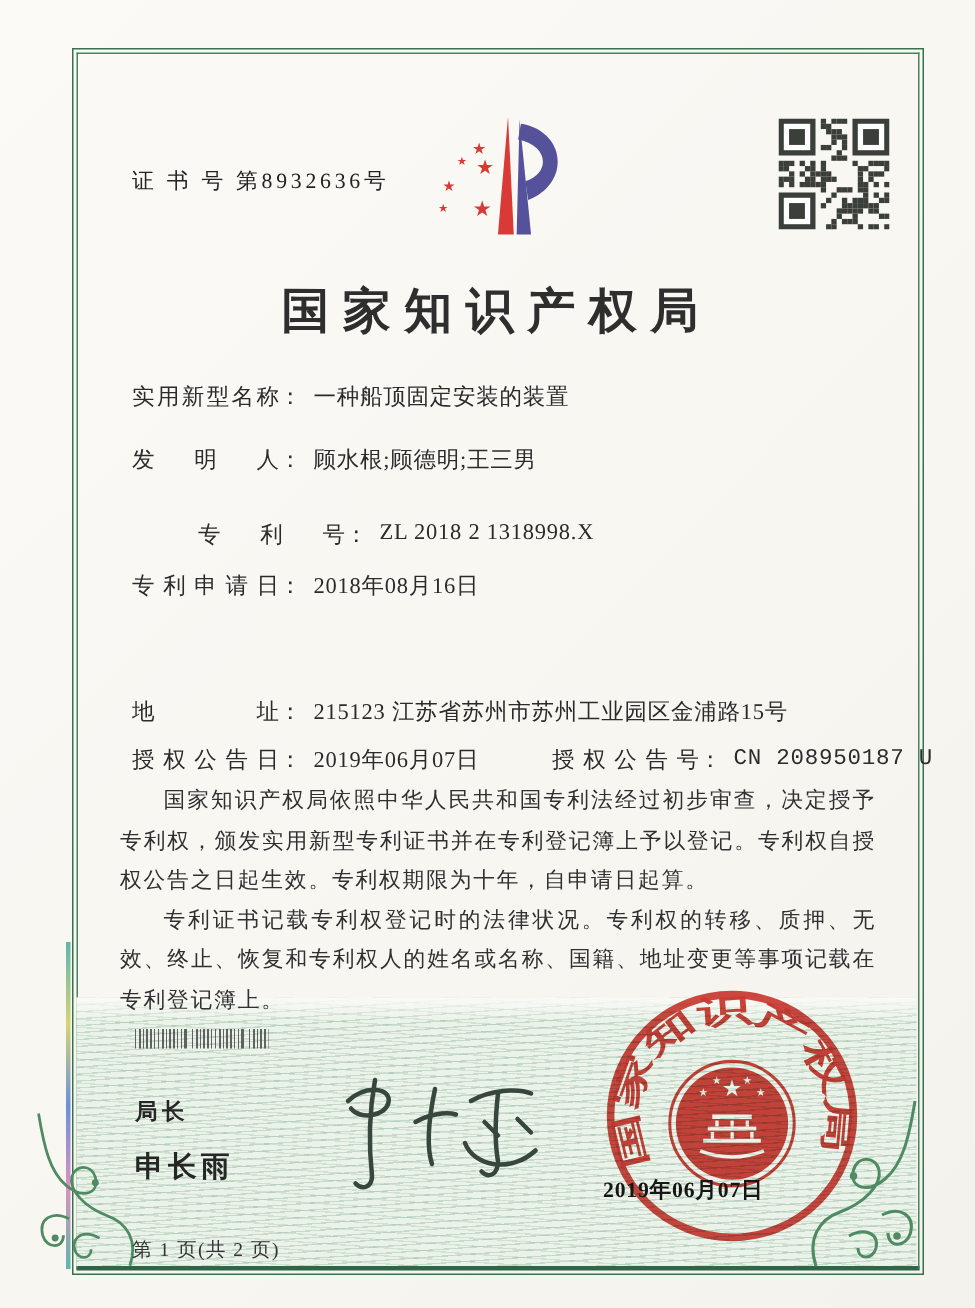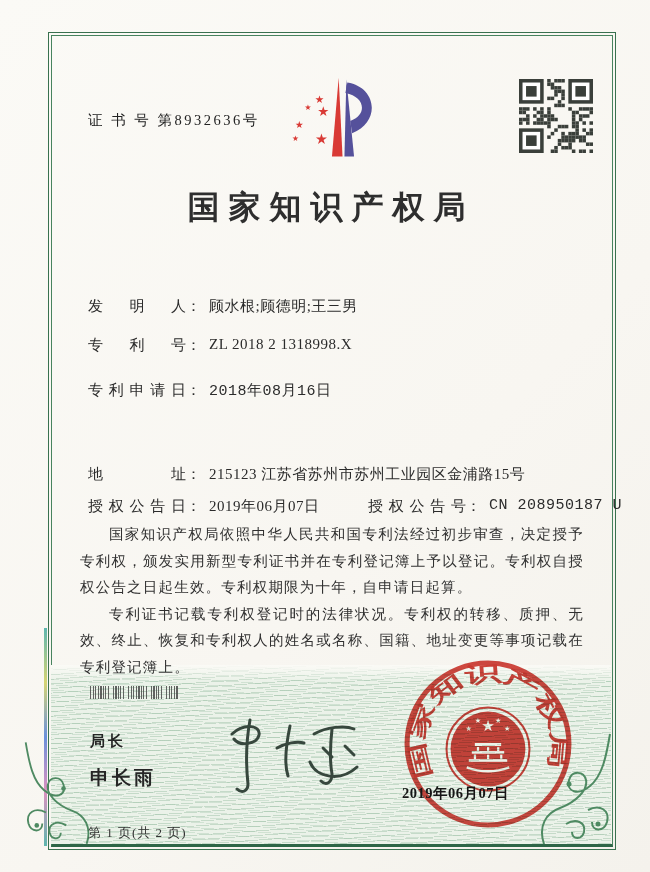--- a/index.html
+++ b/index.html
@@ -22,22 +22,22 @@
       #ebf2e9;}
   #scan-artifact{left:44px;top:628px;width:3px;height:218px;opacity:.75;
     background:linear-gradient(180deg,#2aa198,#c9c94a,#3b6fd4,#d46fb0,#2aa198);}
   #cert-no{left:88px;top:111px;font-size:14.5px;letter-spacing:2.5px;color:#232323;}
   #title{left:48px;top:186px;width:566px;text-align:center;font-size:32px;
     font-weight:600;letter-spacing:9px;color:#2e2e2e;}
   .field-row{left:88px;width:500px;height:22px;font-size:15px;white-space:nowrap;}
   .field-label{display:inline-block;width:98px;text-align:justify;text-align-last:justify;vertical-align:top;}
   .field-colon{display:inline-block;vertical-align:top;}
   .field-value{display:inline-block;margin-left:8px;letter-spacing:.5px;vertical-align:top;}
-  #row-0{top:255px;} #row-1{top:297px;} #row-2{top:336px;}
-  #row-3{top:381px;font-family:Liberation Mono, monospace;} #row-4{top:423px;} #row-5{top:465px;}
+  #row-0{top:255px;} #row-1{top:297px;} #row-2{top:347px;margin-left:44px;}
+  #row-3{top:381px;} #row-4{top:423px;} #row-5{top:465px;}
   #grant-row{left:88px;top:497px;width:510px;font-size:15px;white-space:nowrap;}
   #grant-no-group{position:absolute;left:280px;top:0;font-family:Liberation Mono, monospace;}
   #body-text{left:80px;top:521px;width:504px;font-size:14.5px;line-height:26.5px;
     text-align:justify;letter-spacing:1.2px;color:#303030;}
   #body-text p{margin:0;text-indent:2em;}
   #barcode{left:90px;top:686px;width:89px;height:13px;opacity:.85;
     background:repeating-linear-gradient(90deg,#4a4a4a 0 1px,transparent 1px 2.6px,#4a4a4a 2.6px 4px,transparent 4px 5.4px,#4a4a4a 5.4px 5.9px,transparent 5.9px 7.6px);}
   #director-title{left:90px;top:732px;font-size:15px;letter-spacing:3px;font-weight:600;
     font-family:"Liberation Sans","DejaVu Sans",sans-serif;color:#262626;}
   #director-name{left:90px;top:765px;font-size:19px;letter-spacing:3px;font-weight:600;
@@ -206,20 +206,23 @@
         <rect x="52.5" y="3.5" width="17.5" height="17.5" fill="#fff"></rect>
         <rect x="56" y="7" width="10.5" height="10.5" fill="#3a3f3a"></rect>
         <rect x="0" y="49" width="24.5" height="24.5" fill="#3a3f3a"></rect>
         <rect x="3.5" y="52.5" width="17.5" height="17.5" fill="#fff"></rect>
         <rect x="7" y="56" width="10.5" height="10.5" fill="#3a3f3a"></rect>
       </svg>
   </div>
 
   <div class="abs" id="title">国家知识产权局</div>
 
+  <div class="abs field-row" id="row-0">
+    <span class="field-label">实用新型名称</span><span class="field-colon">：</span><span class="field-value">一种船顶固定安装的装置</span>
+  </div>
   <div class="abs field-row" id="row-1">
     <span class="field-label">发明人</span><span class="field-colon">：</span><span class="field-value">顾水根;顾德明;王三男</span>
   </div>
   <div class="abs field-row" id="row-2">
     <span class="field-label">专利号</span><span class="field-colon">：</span><span class="field-value">ZL 2018 2 1318998.X</span>
   </div>
   <div class="abs field-row" id="row-3">
     <span class="field-label">专利申请日</span><span class="field-colon">：</span><span class="field-value">2018年08月16日</span>
   </div>
   <div class="abs field-row" id="row-5">

